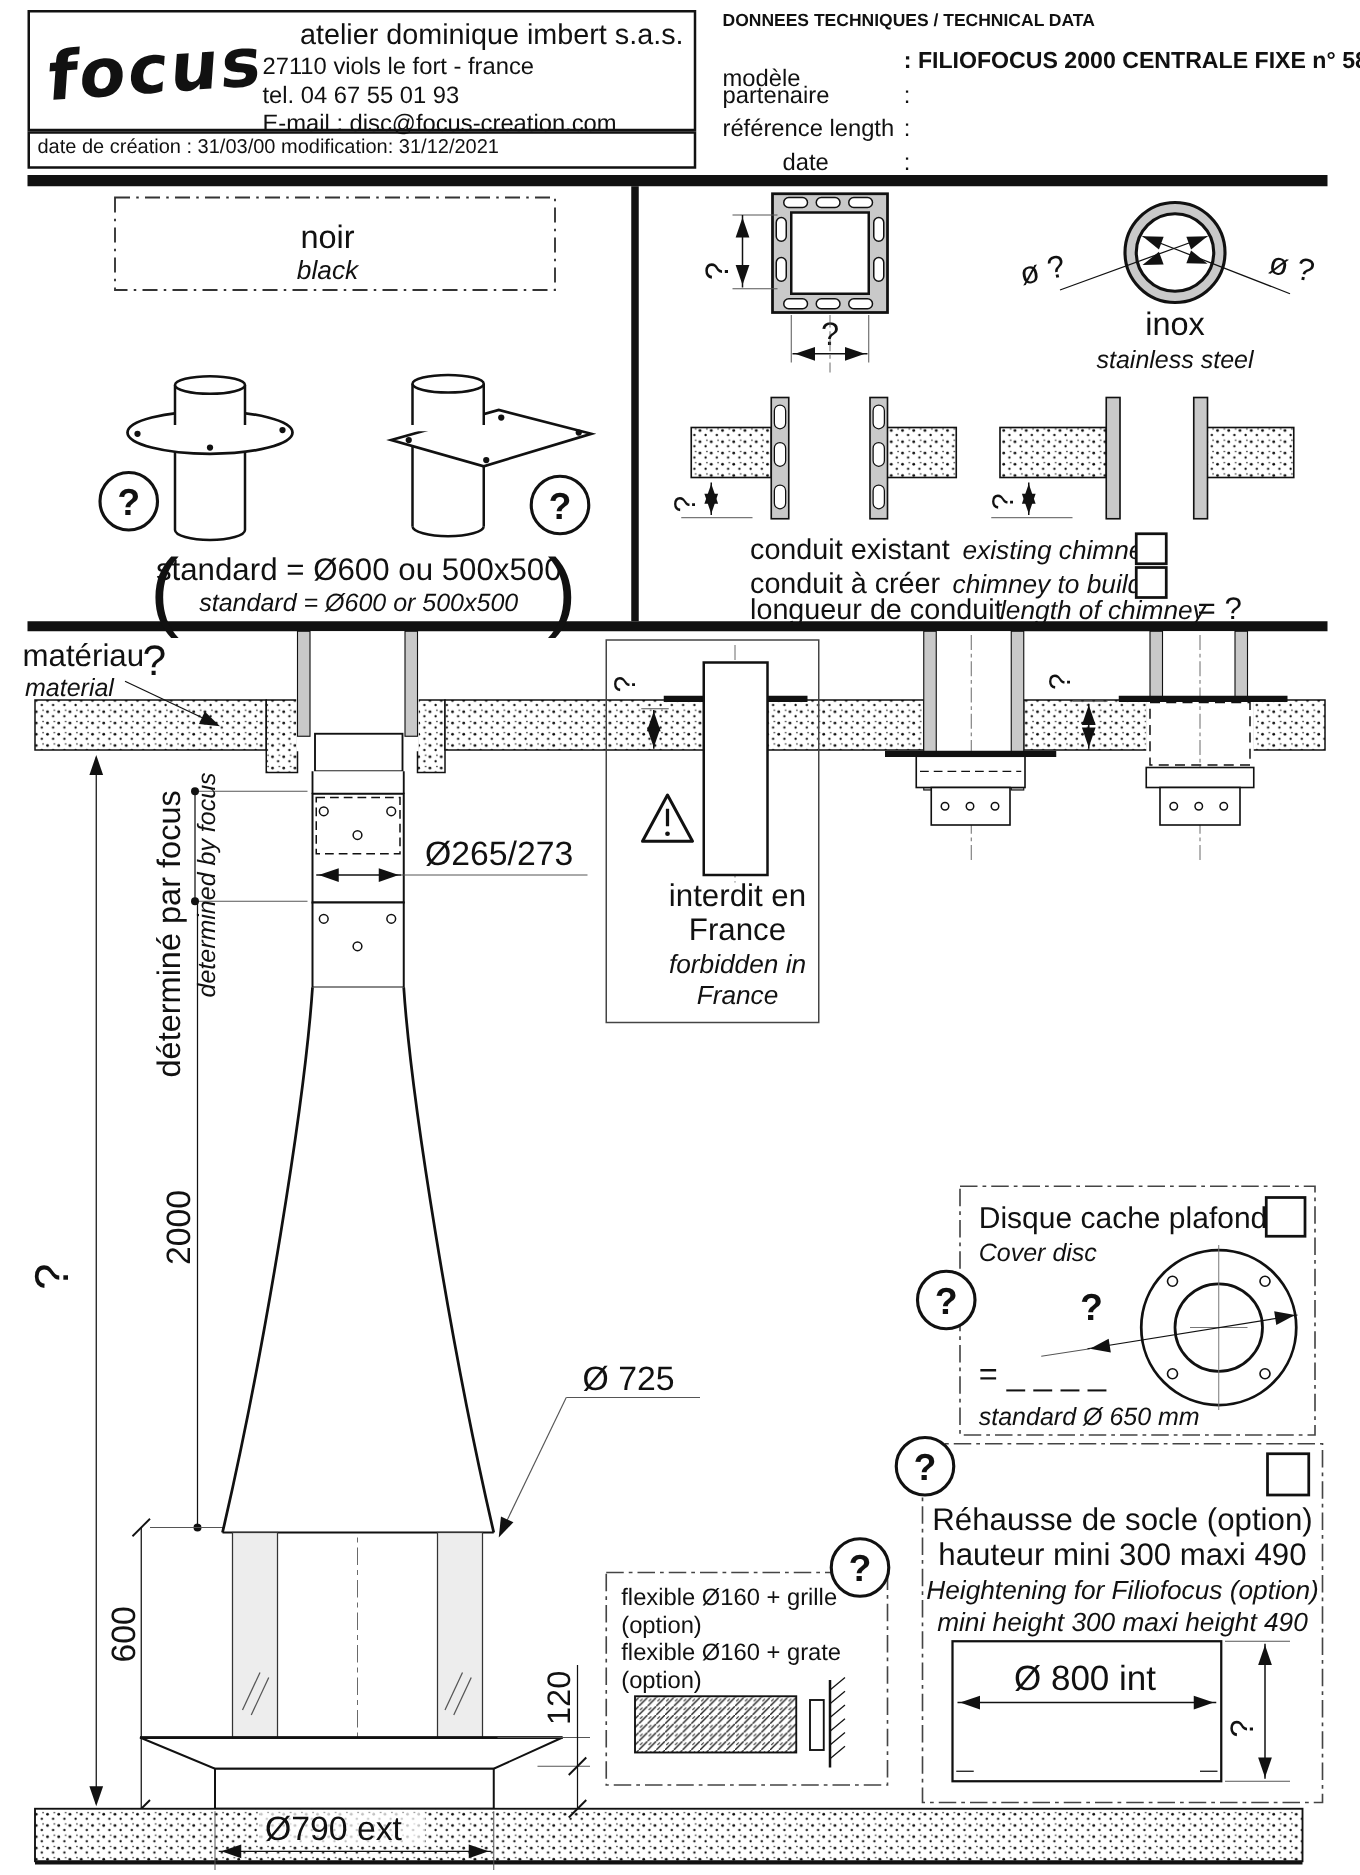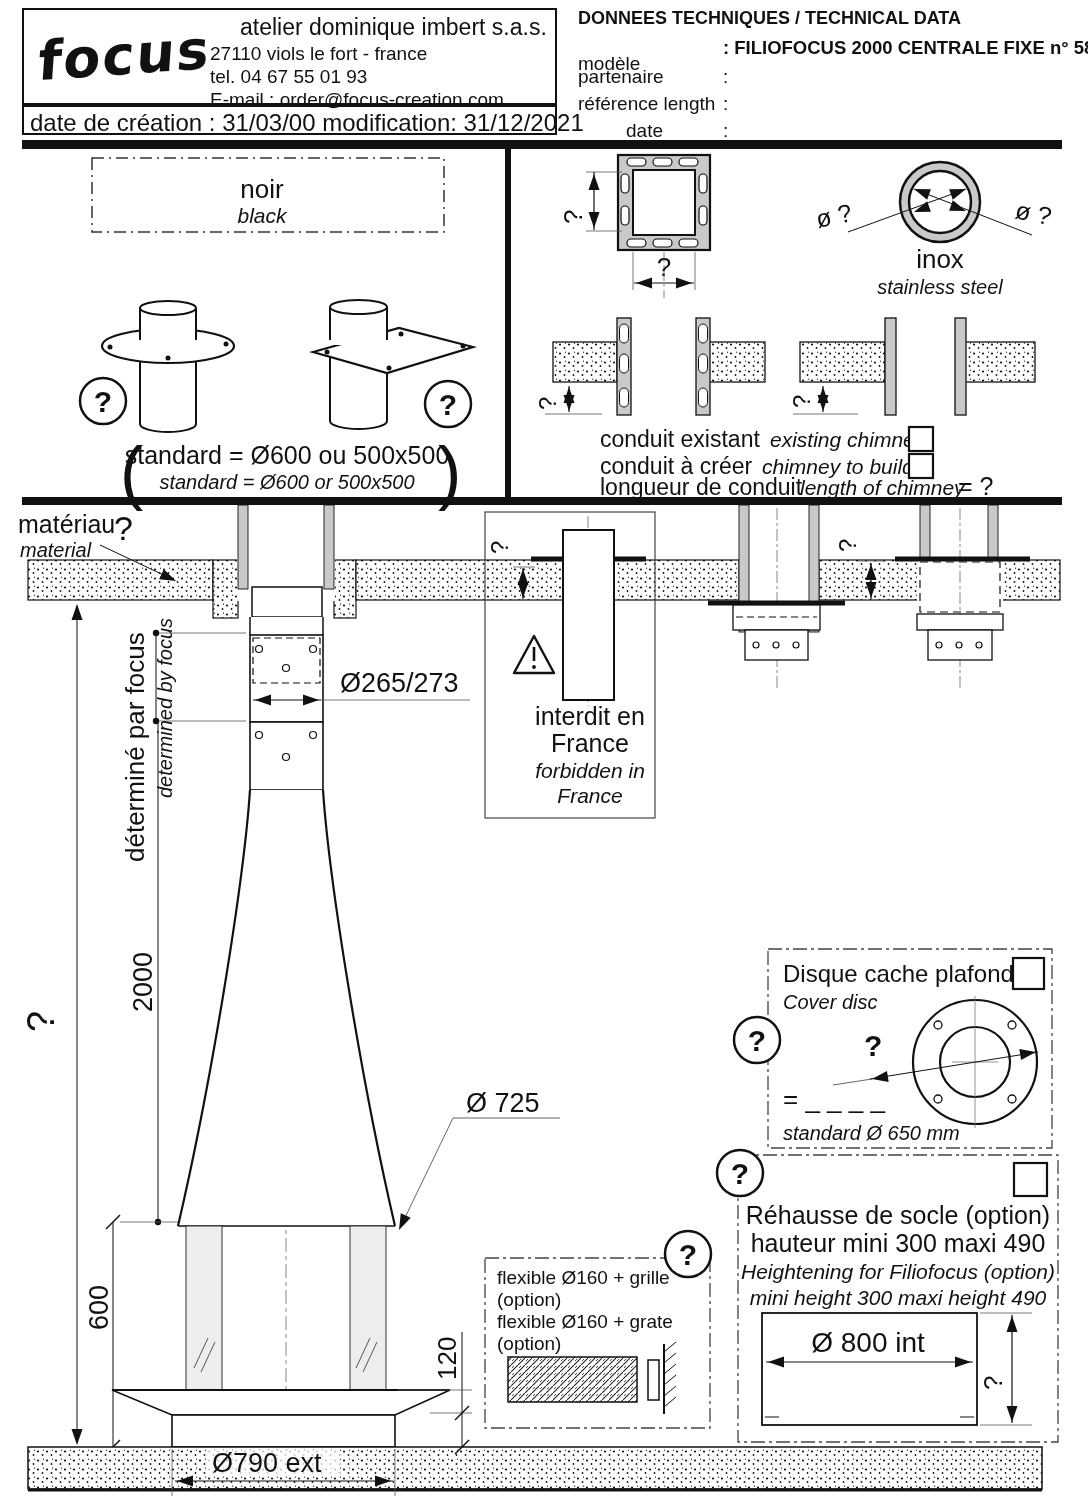--- a/index.html
+++ b/index.html
@@ -4,40 +4,40 @@
 <style>
   html,body{margin:0;padding:0;background:#fff;}
   .page{position:relative;width:1088px;height:1500px;background:#fff;overflow:hidden;
         font-family:"Liberation Sans",sans-serif;color:#111;}
   .abs{position:absolute;white-space:nowrap;}
   .box{position:absolute;border:2px solid #111;box-sizing:border-box;}
   .logo{font-family:"DejaVu Sans",sans-serif;font-weight:900;font-size:54px;
         transform:rotate(-4deg) skewX(-8deg);letter-spacing:2px;}
   svg text{font-family:"Liberation Sans",sans-serif;fill:#111;}
   .it{font-style:italic}.bd{font-weight:bold}
-  .f18{font-size:18px}.f19{font-size:19px}.f20{font-size:20px}.f21{font-size:21px}
+  .f18{font-size:14px}.f19{font-size:19px}.f20{font-size:20px}.f21{font-size:21px}
   .f23{font-size:23px}.f24{font-size:24px}.f25{font-size:25px}.f26{font-size:26px}
   .f27{font-size:27px}.f28{font-size:28px}.f30{font-size:30px;font-weight:bold}
   .f34{font-size:34px}
   .mid{text-anchor:middle}
 </style>
 </head>
 <body>
 
 <div class="page">
 
   <div class="box" style="left:22px;top:8px;width:535px;height:97px;">
     <div class="abs logo" style="left:14px;top:14px;">focus</div>
     <div class="abs f23" style="left:183px;top:4px;margin-left:33px;">atelier dominique imbert s.a.s.</div>
     <div class="abs f19" style="left:186px;top:33px;">27110 viols le fort -  france</div>
     <div class="abs f19" style="left:186px;top:56px;">tel. 04 67 55 01 93</div>
-    <div class="abs f19" style="left:186px;top:79px;">E-mail : order@focus-creation.com</div>
+    <div class="abs f19" style="left:186px;top:79px;">E-mail : disc@focus-creation.com</div>
   </div>
   <div class="box" style="left:22px;top:105px;width:535px;height:30px;">
-    <div class="abs" style="left:6px;top:2px;font-size:24px;">date de création : 31/03/00  modification: 31/12/2021</div>
+    <div class="abs" style="left:6px;top:2px;font-size:16px;">date de création : 31/03/00  modification: 31/12/2021</div>
   </div>
 
   <div class="abs" style="left:578px;top:6px;width:505px;height:135px;">
     <div class="abs f18 bd" style="left:0;top:2px;">DONNEES TECHNIQUES / TECHNICAL DATA</div>
     <div class="abs f19" style="left:0;top:47px;">modèle</div>
     <div class="abs bd" style="left:145px;top:31px;font-size:18.5px;">: FILIOFOCUS 2000 CENTRALE FIXE n° 58</div>
     <div class="abs f19" style="left:0;top:60px;text-align:right;">partenaire</div>
     <div class="abs f19" style="left:145px;top:60px;">:</div>
     <div class="abs f19" style="left:0;top:87px;">référence length</div>
     <div class="abs f19" style="left:145px;top:87px;">:</div>

